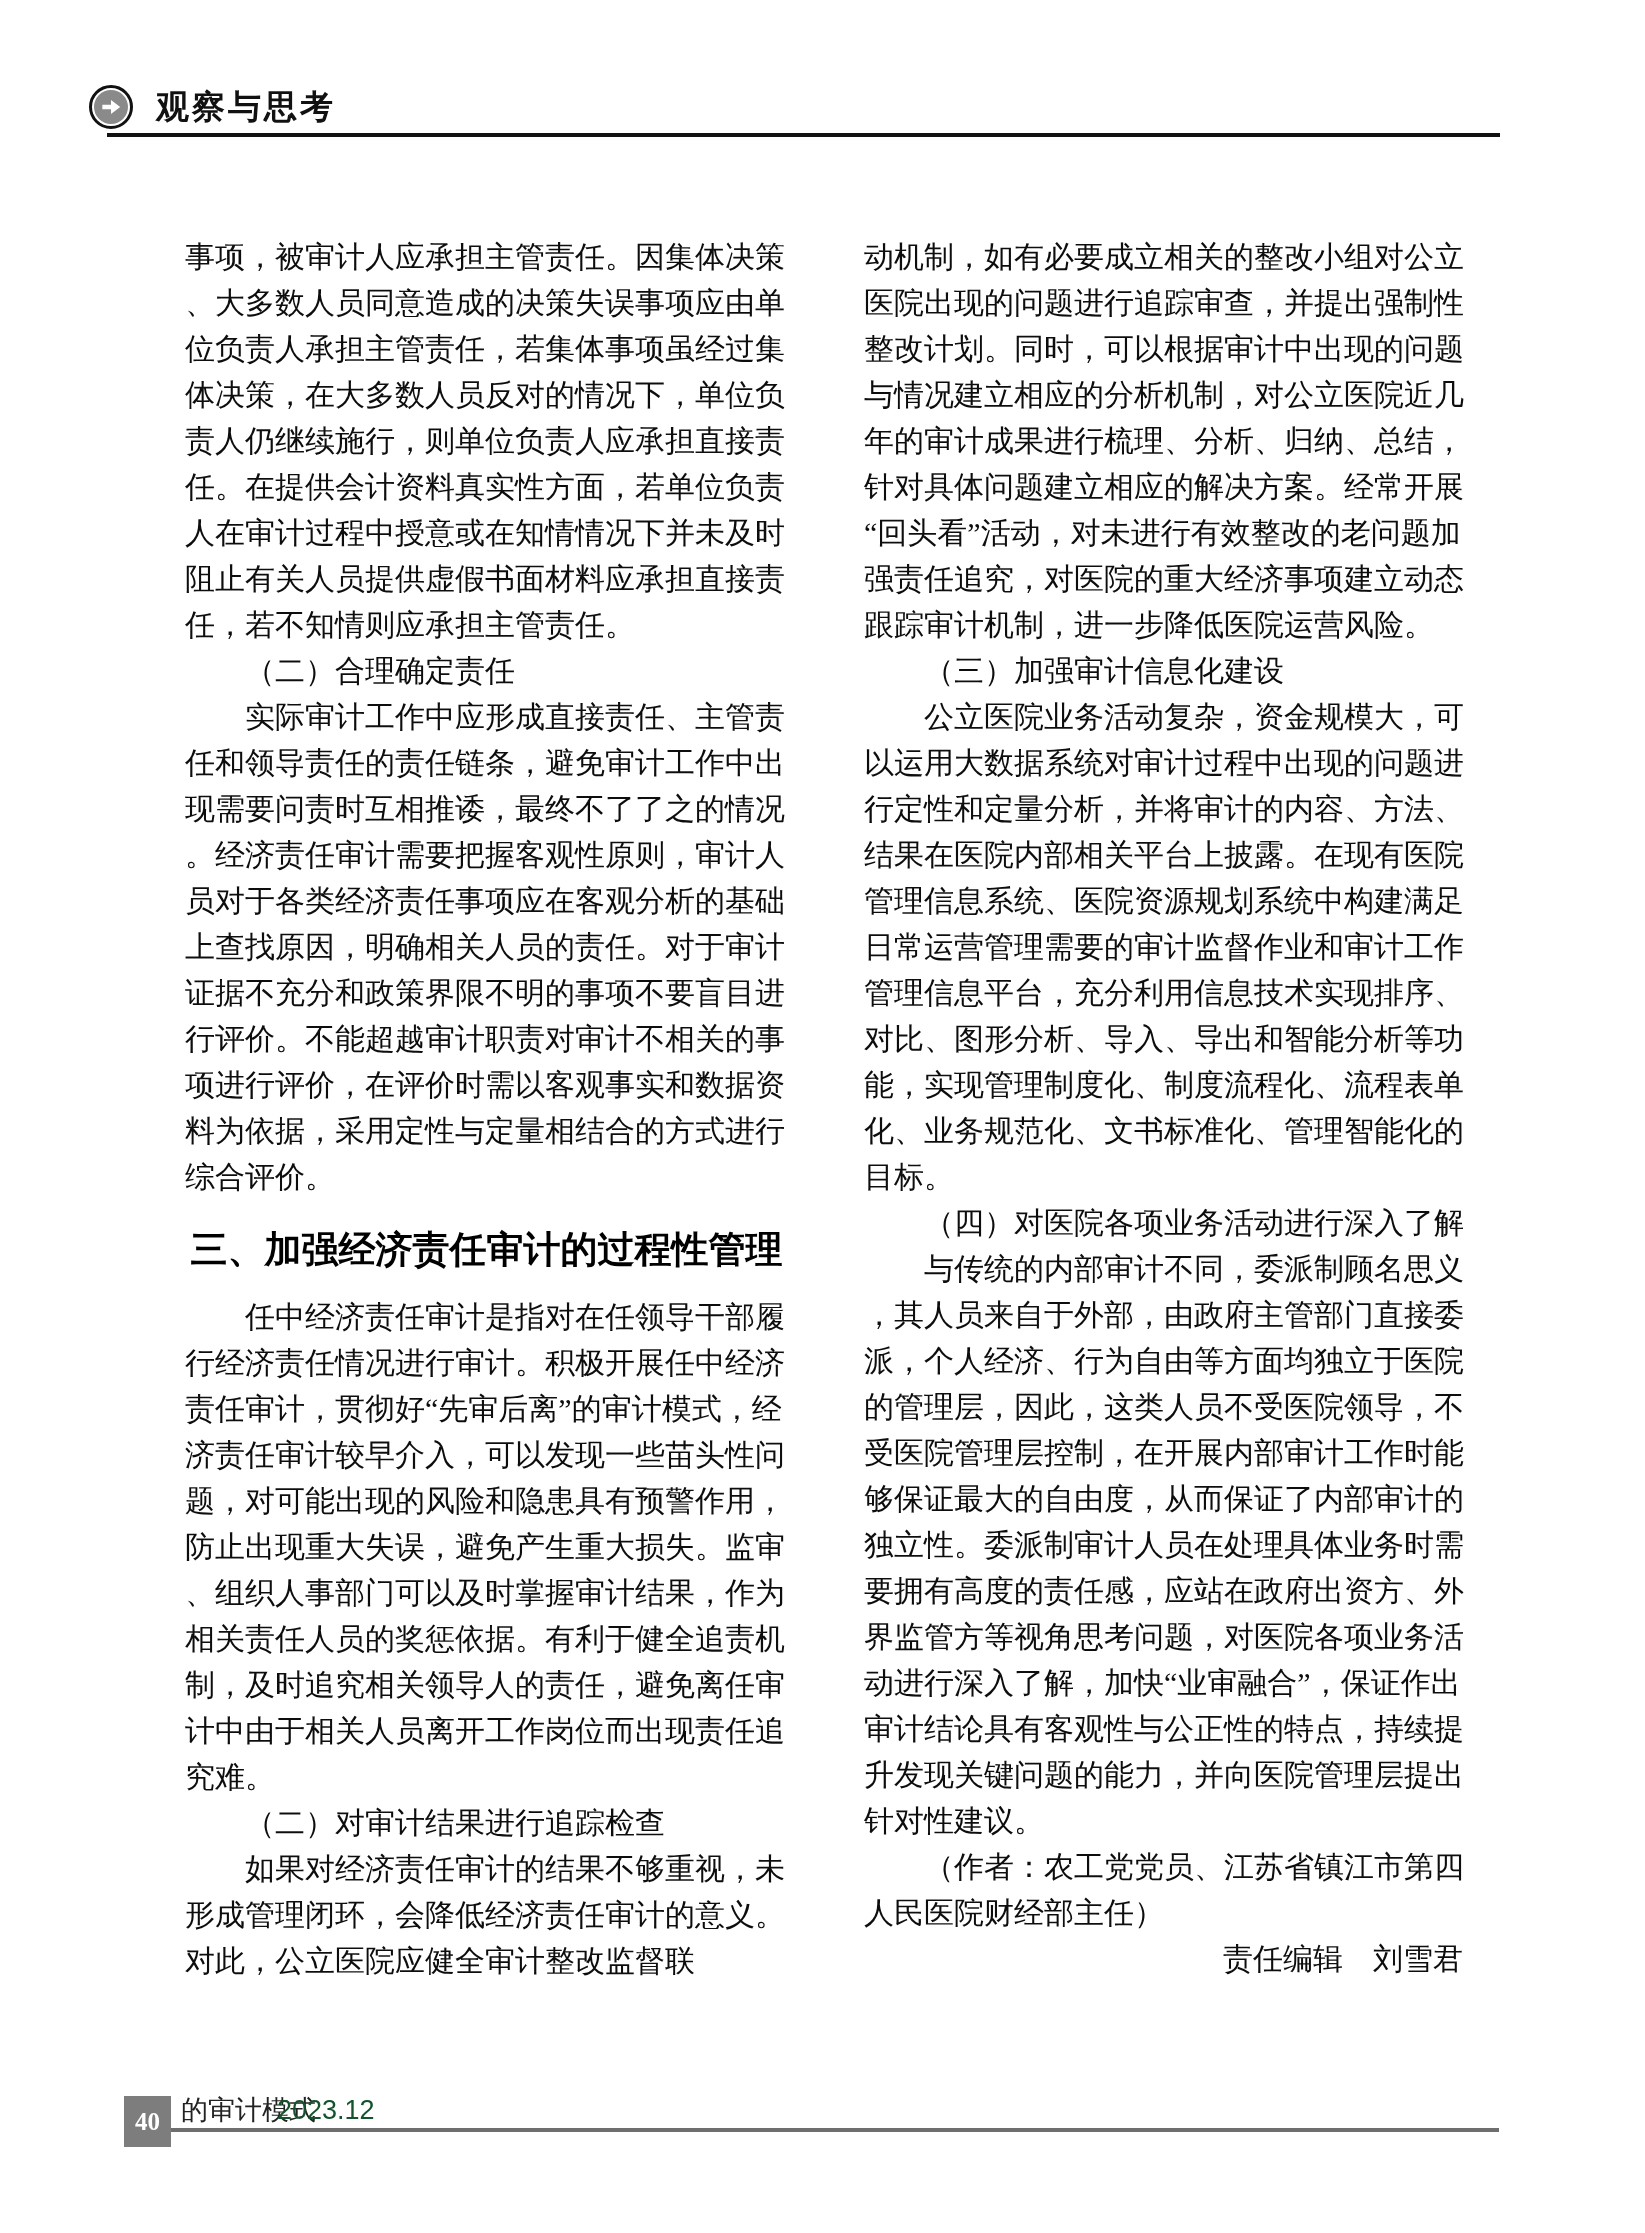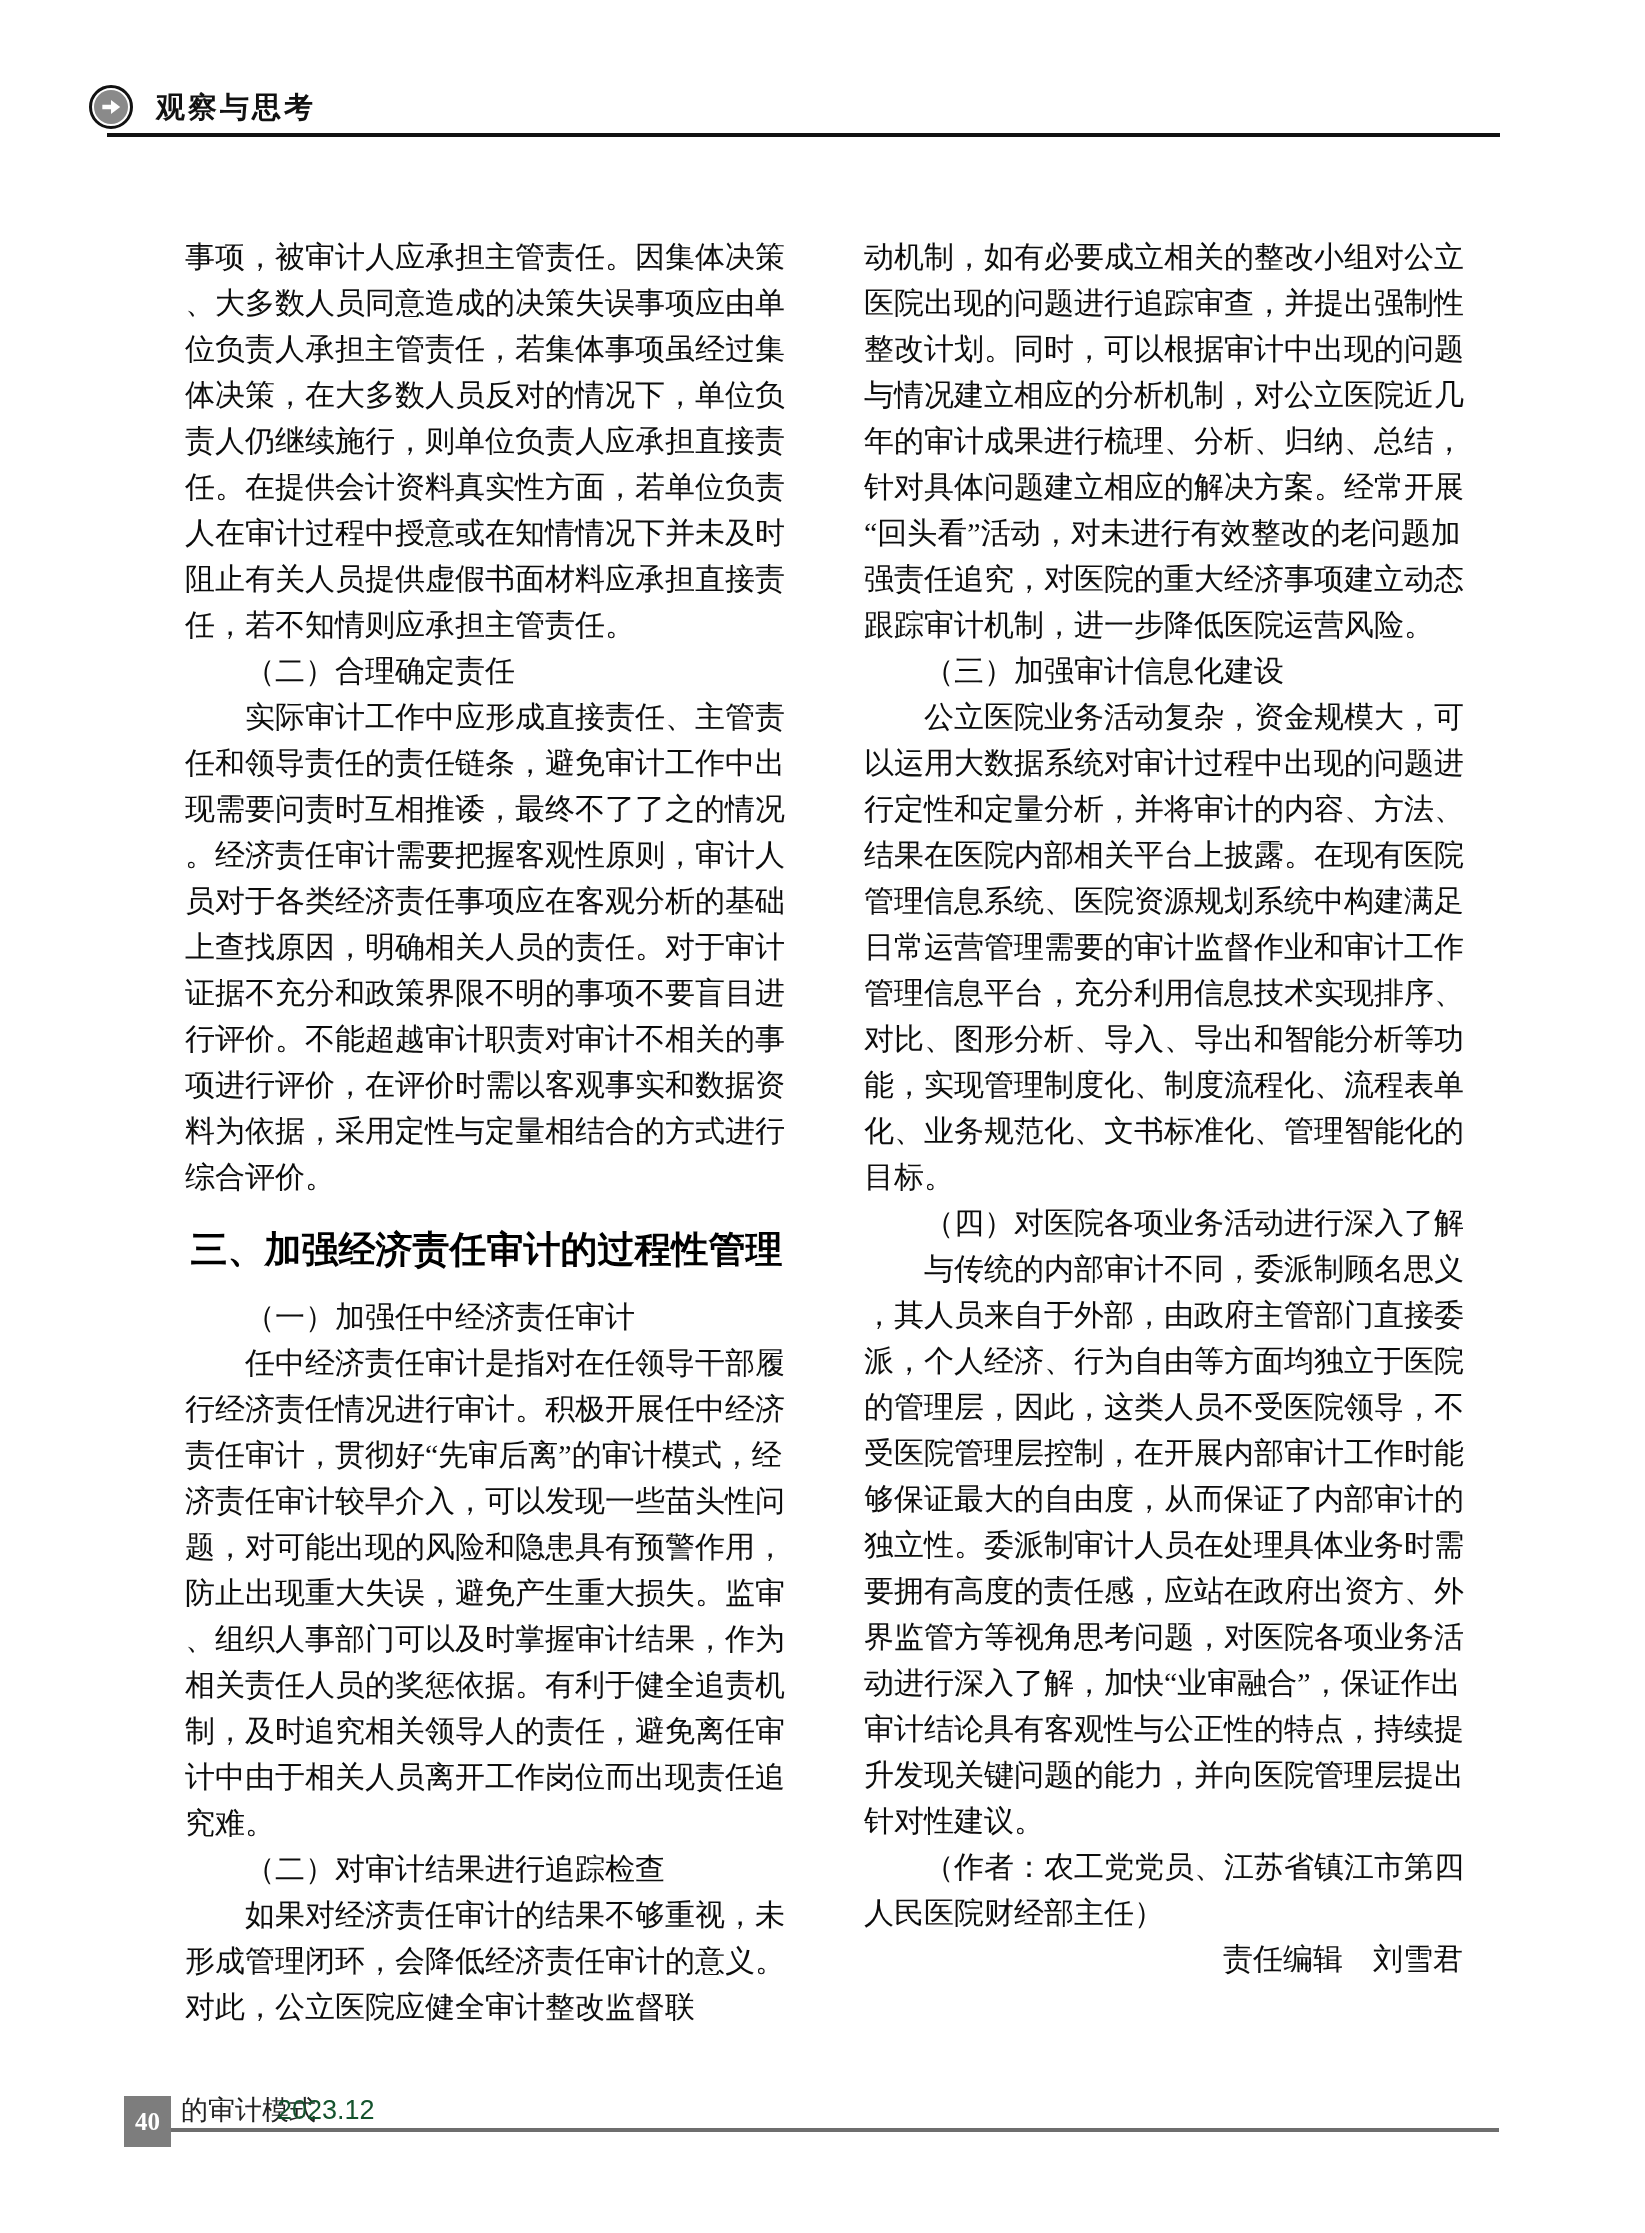--- a/index.html
+++ b/index.html
@@ -20,21 +20,21 @@
     display:flex;align-items:center;justify-content:center;
   }
   .hdr-icon-inner{
     width:34px;height:34px;border-radius:50%;
     background:#8a8a8a;
     display:flex;align-items:center;justify-content:center;
   }
   .hdr-title{
     position:absolute;left:156px;top:88px;
     font-family:"Liberation Sans",sans-serif;
-    font-weight:bold;font-size:29px;letter-spacing:3px;color:#111;
+    font-weight:bold;font-size:33px;letter-spacing:3px;color:#111;
     line-height:38px;
   }
   .hdr-rule{
     position:absolute;left:107px;top:133px;
     width:1393px;height:4px;background:#111;
   }
 
   
   .col{
     position:absolute;top:200px;width:603px;
@@ -95,21 +95,20 @@
     </div>
   </div>
   <div class="hdr-title">观察与思考</div>
   <div class="hdr-rule"></div>
 
   <div class="col col-left">
       <div class="blk p-cont">事项，被审计人应承担主管责任。因集体决策、大多数人员同意造成的决策失误事项应由单位负责人承担主管责任，若集体事项虽经过集体决策，在大多数人员反对的情况下，单位负责人仍继续施行，则单位负责人应承担直接责任。在提供会计资料真实性方面，若单位负责人在审计过程中授意或在知情情况下并未及时阻止有关人员提供虚假书面材料应承担直接责任，若不知情则应承担主管责任。</div>
       <div class="blk h3">（二）合理确定责任</div>
       <div class="blk p">实际审计工作中应形成直接责任、主管责任和领导责任的责任链条，避免审计工作中出现需要问责时互相推诿，最终不了了之的情况。经济责任审计需要把握客观性原则，审计人员对于各类经济责任事项应在客观分析的基础上查找原因，明确相关人员的责任。对于审计证据不充分和政策界限不明的事项不要盲目进行评价。不能超越审计职责对审计不相关的事项进行评价，在评价时需以客观事实和数据资料为依据，采用定性与定量相结合的方式进行综合评价。</div>
       <div class="blk h2">三、加强经济责任审计的过程性管理</div>
-      <div class="blk h3">（一）加强任中经济责任审计</div>
       <div class="blk p">任中经济责任审计是指对在任领导干部履行经济责任情况进行审计。积极开展任中经济责任审计，贯彻好“先审后离”的审计模式，经济责任审计较早介入，可以发现一些苗头性问题，对可能出现的风险和隐患具有预警作用，防止出现重大失误，避免产生重大损失。监审、组织人事部门可以及时掌握审计结果，作为相关责任人员的奖惩依据。有利于健全追责机制，及时追究相关领导人的责任，避免离任审计中由于相关人员离开工作岗位而出现责任追究难。</div>
       <div class="blk h3">（二）对审计结果进行追踪检查</div>
       <div class="blk p">如果对经济责任审计的结果不够重视，未形成管理闭环，会降低经济责任审计的意义。对此，公立医院应健全审计整改监督联</div>
     </div>
   <div class="col col-right">
       <div class="blk p-cont">动机制，如有必要成立相关的整改小组对公立医院出现的问题进行追踪审查，并提出强制性整改计划。同时，可以根据审计中出现的问题与情况建立相应的分析机制，对公立医院近几年的审计成果进行梳理、分析、归纳、总结，针对具体问题建立相应的解决方案。经常开展“回头看”活动，对未进行有效整改的老问题加强责任追究，对医院的重大经济事项建立动态跟踪审计机制，进一步降低医院运营风险。</div>
       <div class="blk h3">（三）加强审计信息化建设</div>
       <div class="blk p">公立医院业务活动复杂，资金规模大，可以运用大数据系统对审计过程中出现的问题进行定性和定量分析，并将审计的内容、方法、结果在医院内部相关平台上披露。在现有医院管理信息系统、医院资源规划系统中构建满足日常运营管理需要的审计监督作业和审计工作管理信息平台，充分利用信息技术实现排序、对比、图形分析、导入、导出和智能分析等功能，实现管理制度化、制度流程化、流程表单化、业务规范化、文书标准化、管理智能化的目标。</div>
       <div class="blk h3">（四）对医院各项业务活动进行深入了解</div>
       <div class="blk p">与传统的内部审计不同，委派制顾名思义，其人员来自于外部，由政府主管部门直接委派，个人经济、行为自由等方面均独立于医院的管理层，因此，这类人员不受医院领导，不受医院管理层控制，在开展内部审计工作时能够保证最大的自由度，从而保证了内部审计的独立性。委派制审计人员在处理具体业务时需要拥有高度的责任感，应站在政府出资方、外界监管方等视角思考问题，对医院各项业务活动进行深入了解，加快“业审融合”，保证作出审计结论具有客观性与公正性的特点，持续提升发现关键问题的能力，并向医院管理层提出针对性建议。</div>

